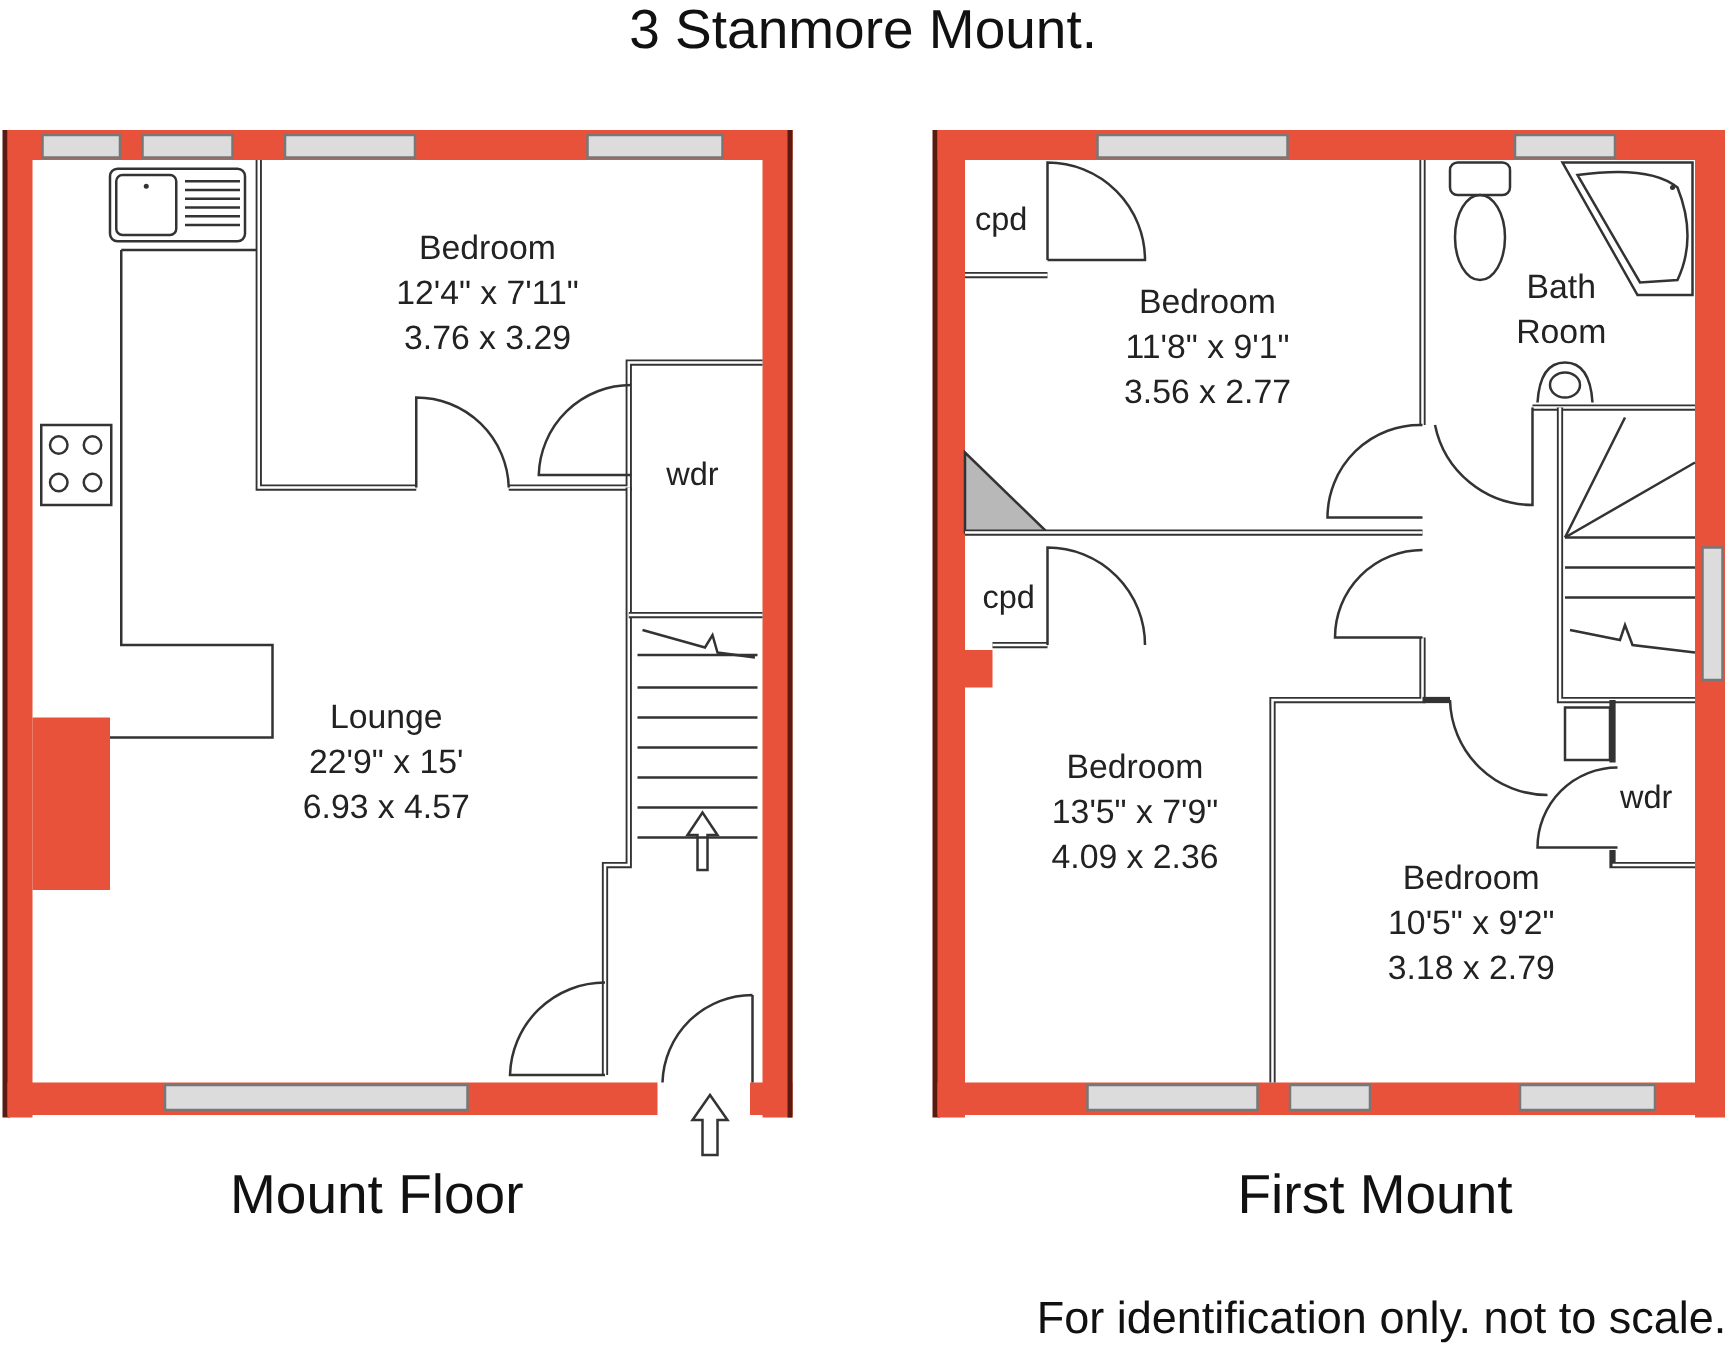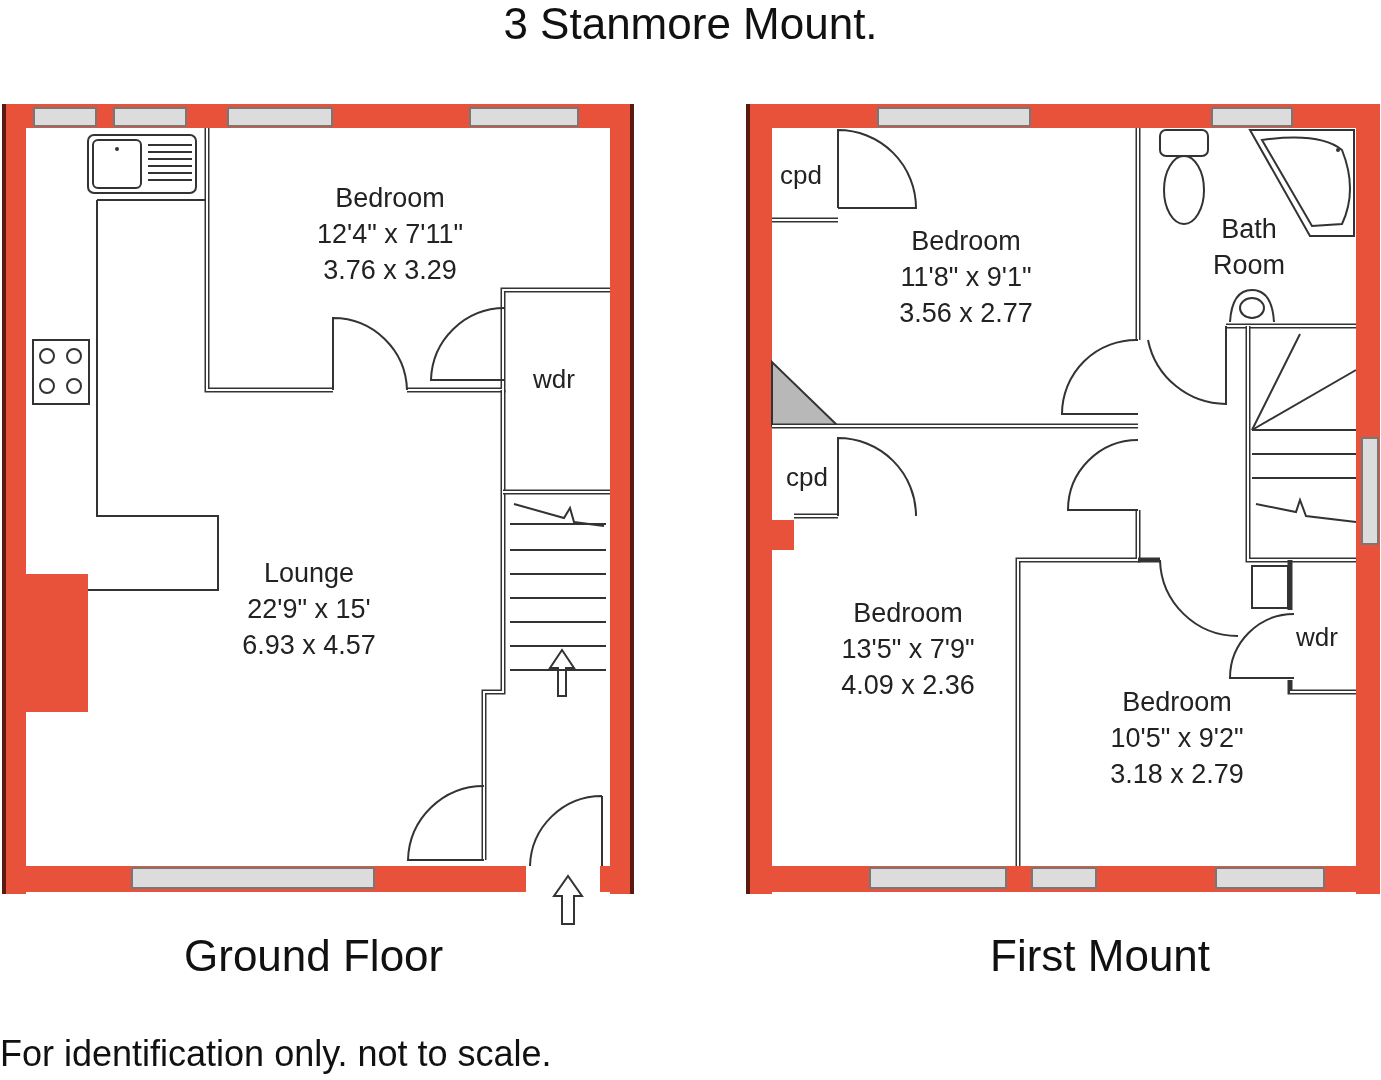--- a/index.html
+++ b/index.html
@@ -1,19 +1,19 @@
 <!DOCTYPE html>
 <html><head>
 <meta charset="utf-8">
 <style>
   html,body{margin:0;padding:0;background:#ffffff;}
   body{width:1381px;height:1080px;position:relative;overflow:hidden;font-family:"Liberation Sans","DejaVu Sans",sans-serif;color:#111;}
   .title{position:absolute;left:0;width:1381px;top:-2px;text-align:center;font-size:44px;line-height:52px;}
   .floor-label{position:absolute;top:928px;font-size:44px;line-height:56px;}
-  .footer{position:absolute;left:0;width:1381px;top:1030px;text-align:left;font-size:36px;line-height:48px;}
+  .footer{position:absolute;left:0;width:1381px;top:1030px;text-align:right;font-size:36px;line-height:48px;}
   svg{position:absolute;left:0;top:0;}
   .room-text{font-family:"Liberation Sans","DejaVu Sans",sans-serif;font-size:27px;fill:#222;text-anchor:middle;}
   .small-text{font-family:"Liberation Sans","DejaVu Sans",sans-serif;font-size:26px;fill:#222;}
   .wall{fill:#e8523a;}
   .wall-shadow{fill:#5a1a10;}
   .window{fill:#dcdcdc;stroke:#777;stroke-width:2;}
   .iw{fill:none;stroke:#333;stroke-width:5;}
   .iw-in{fill:none;stroke:#fff;stroke-width:2;}
   .thin{fill:none;stroke:#333;stroke-width:2;}
   .door{fill:none;stroke:#333;stroke-width:2;}
@@ -205,15 +205,15 @@
 
     <text class="room-text" x="1177" y="711">Bedroom</text>
     <text class="room-text" x="1177" y="747">10'5" x 9'2"</text>
     <text class="room-text" x="1177" y="783">3.18 x 2.79</text>
 
     <text class="room-text" x="1249" y="238">Bath</text>
     <text class="room-text" x="1249" y="274">Room</text>
   </g>
 </svg>
 
-<div class="floor-label" style="left:184px;">Ground Floor</div>
+<div class="floor-label" style="left:184px;">Mount Floor</div>
 <div class="floor-label" style="left:990px;">First Mount</div>
 <div class="footer">For identification only. not to scale.</div>
 
 </body></html>

